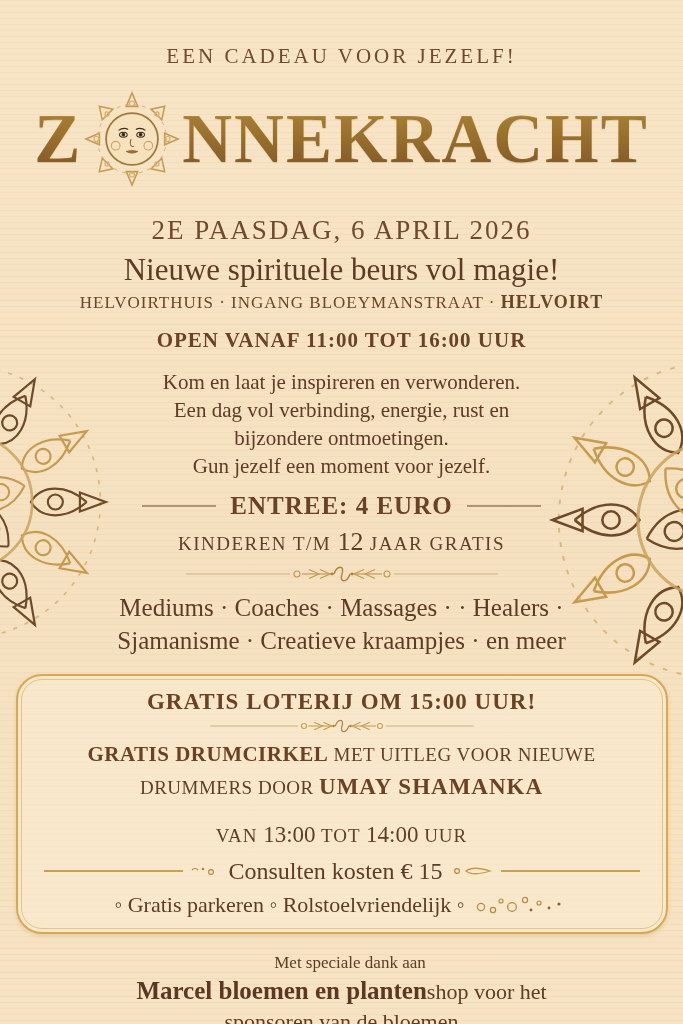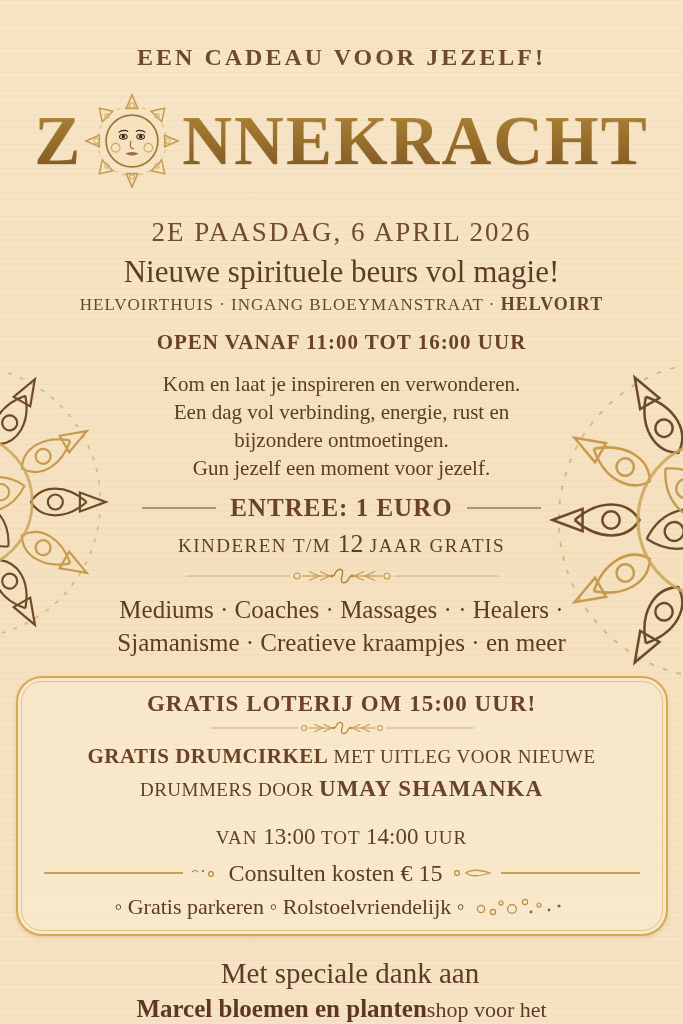--- a/index.html
+++ b/index.html
@@ -9,21 +9,21 @@
     background:
       repeating-linear-gradient(180deg, rgba(140,105,65,.045) 0 1px, rgba(0,0,0,0) 1px 6px),
       linear-gradient(180deg, #f7e5c6 0%, #f5e1bf 55%, #f6e3c3 100%);
     overflow:hidden;
     font-family:"Liberation Serif","DejaVu Serif",serif;
     color:#5d3b27;
     text-align:center;
   }
   .content { position:relative; z-index:2; padding-top:44px; }
 
-  .tagline { font-size:24px; letter-spacing:3px; font-weight:bold; color:#6d4a2e; }
+  .tagline { font-size:21px; letter-spacing:3px; font-weight:normal; color:#6d4a2e; }
 
   .title-row { display:flex; align-items:center; justify-content:center; margin-top:18px; height:104px; }
   .title-part {
     font-size:69px; font-weight:bold; letter-spacing:2px; line-height:1;
     background:linear-gradient(180deg,#bb913f 0%, #a57a30 45%, #86592a 100%);
     -webkit-background-clip:text; background-clip:text; color:transparent;
     text-shadow:0 1px 1px rgba(90,60,20,.15);
   }
   .sun { width:96px; height:96px; margin:0 2px; flex:0 0 auto; }
 
@@ -67,21 +67,21 @@
   .consult-row { margin-top:10px; display:flex; align-items:center; gap:7px; }
   .consult-row .cline { flex:1; height:1.4px; background:#c9a250; }
   .consult-text { font-size:24px; color:#5d3b27; padding:0 2px; }
   .mini-orn { flex:0 0 auto; }
 
   .amenities-row { margin-top:7px; display:flex; align-items:center; justify-content:center; gap:8px; }
   .amenities-text { font-size:22px; color:#5d3b27; }
   .bubbles { flex:0 0 auto; }
 
   .thanks { margin-top:18px; line-height:1.32; }
-  .thanks-line1 { font-size:29px;padding-left:17px; }
+  .thanks-line1 { font-size:17px;padding-left:17px; }
   .sponsor-line { font-size:22px; }
   .sponsor-bold { font-weight:bold; font-size:25px; color:#5a3823; }
   .thanks-line2, .thanks-line3, .thanks-line4 { font-size:22px; }
 
   .mandala { position:absolute; z-index:1; pointer-events:none; }
   .mandala-left  { left:-186px; top:352px; width:300px; height:300px; }
   .mandala-right { right:-208px; top:346px; width:348px; height:348px; }
 
   .gold  { color:#c79b4e; }
   .dark  { color:#6d4a28; }
@@ -208,21 +208,21 @@
 
     <div class="intro">
       <div>Kom en laat je inspireren en verwonderen.</div>
       <div>Een dag vol verbinding, energie, rust en</div>
       <div>bijzondere ontmoetingen.</div>
       <div>Gun jezelf een moment voor jezelf.</div>
     </div>
 
     <div class="entree">
       <span class="rule"></span>
-      <span>ENTREE: 1 EURO</span>
+      <span>ENTREE: 4 EURO</span>
       <span class="rule"></span>
     </div>
 
     <div class="kids"><span>KINDEREN T/M </span><span class="big-num">12</span><span> JAAR GRATIS</span></div>
 
     <svg class="flourish" viewBox="0 0 320 18">
       <use href="#flourish-sym"></use>
     </svg>
 
     <div class="offerings">

